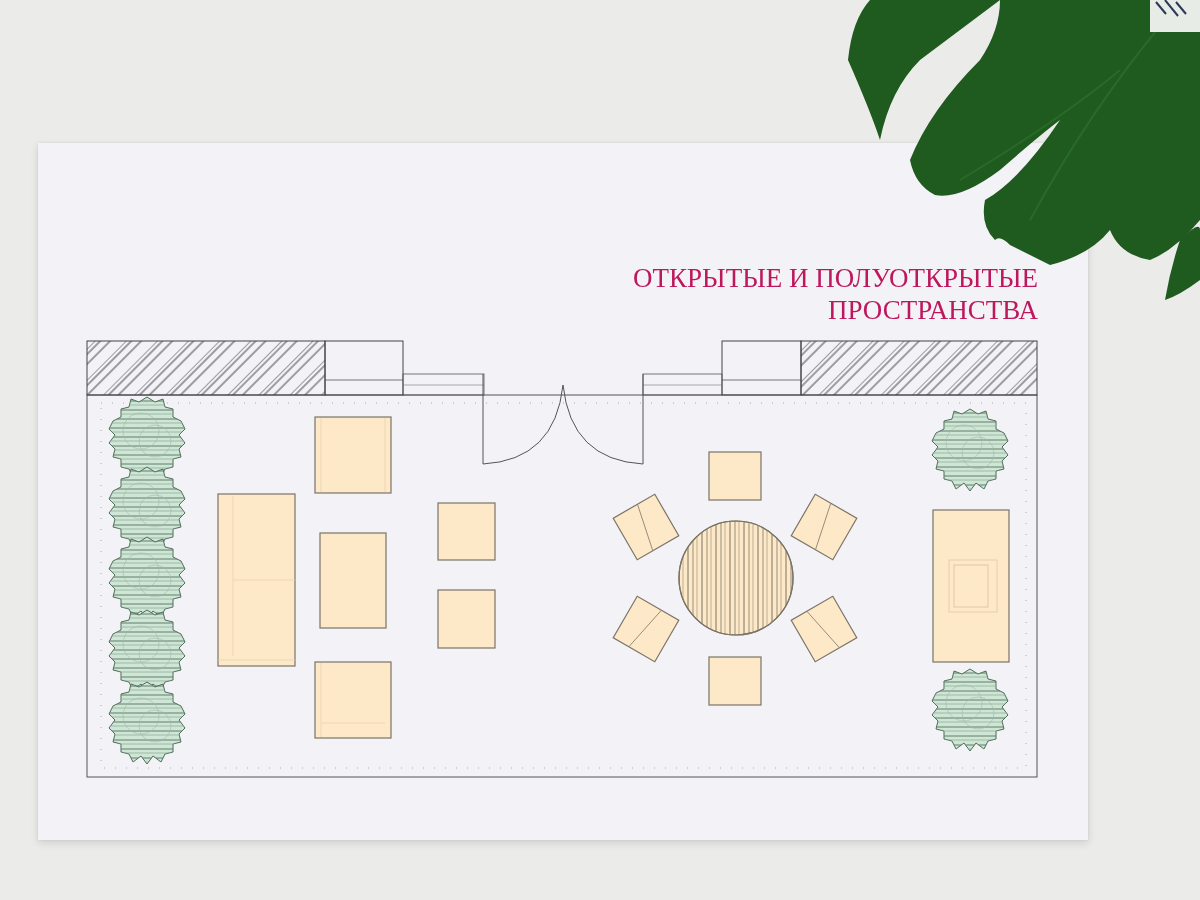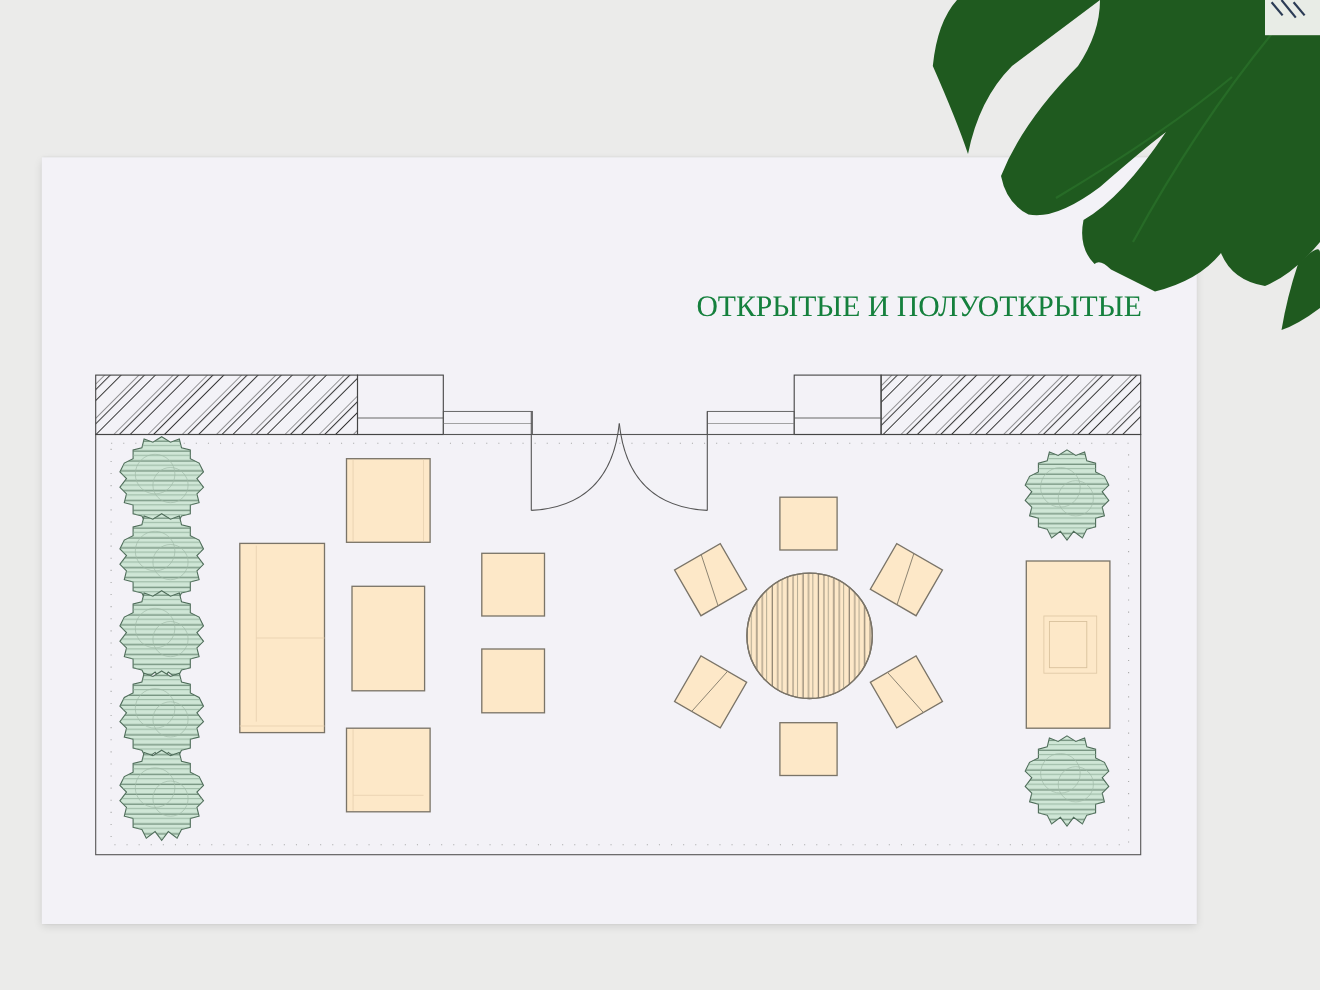--- a/index.html
+++ b/index.html
@@ -1,29 +1,30 @@
 <!DOCTYPE html>
 <html><head>
 <meta charset="utf-8">
 <style>
   html,body{margin:0;padding:0;}
   body{width:1200px;height:900px;background:#ebebea;position:relative;overflow:hidden;font-family:"Liberation Serif",serif;}
   .paper{position:absolute;left:38px;top:143px;width:1050px;height:697px;background:#f3f2f7;box-shadow:0 3px 8px rgba(0,0,0,0.12),0 0 2px rgba(0,0,0,0.08);}
-  .title{position:absolute;right:162px;top:262px;text-align:right;font-family:"Liberation Serif",serif;font-size:27px;line-height:32px;color:#15803d;letter-spacing:0px;}
+  .title{position:absolute;right:162px;top:262px;text-align:right;font-family:"Liberation Serif",serif;font-size:27px;line-height:32px;color:#be185d;letter-spacing:0px;}
   .title div{white-space:nowrap;}
   svg.plan{position:absolute;left:0;top:0;}
   .leaf{position:absolute;left:0;top:0;}
 </style>
 </head>
 <body>
 
 <div class="paper"></div>
 
 <div class="title">
   <div>ОТКРЫТЫЕ И ПОЛУОТКРЫТЫЕ</div>
+  <div>ПРОСТРАНСТВА</div>
 </div>
 
 <svg class="plan" width="1200" height="900" viewBox="0 0 1200 900">
   <defs>
     <pattern id="hatch" patternUnits="userSpaceOnUse" width="22" height="22" patternTransform="rotate(45)">
       <line x1="0" y1="0" x2="0" y2="22" stroke="#333" stroke-width="0.9"></line>
       <line x1="4" y1="0" x2="4" y2="22" stroke="#333" stroke-width="0.9"></line>
       <line x1="11" y1="0" x2="11" y2="22" stroke="#333" stroke-width="0.9"></line>
     </pattern>
     <pattern id="stripes" patternUnits="userSpaceOnUse" width="9" height="9">

